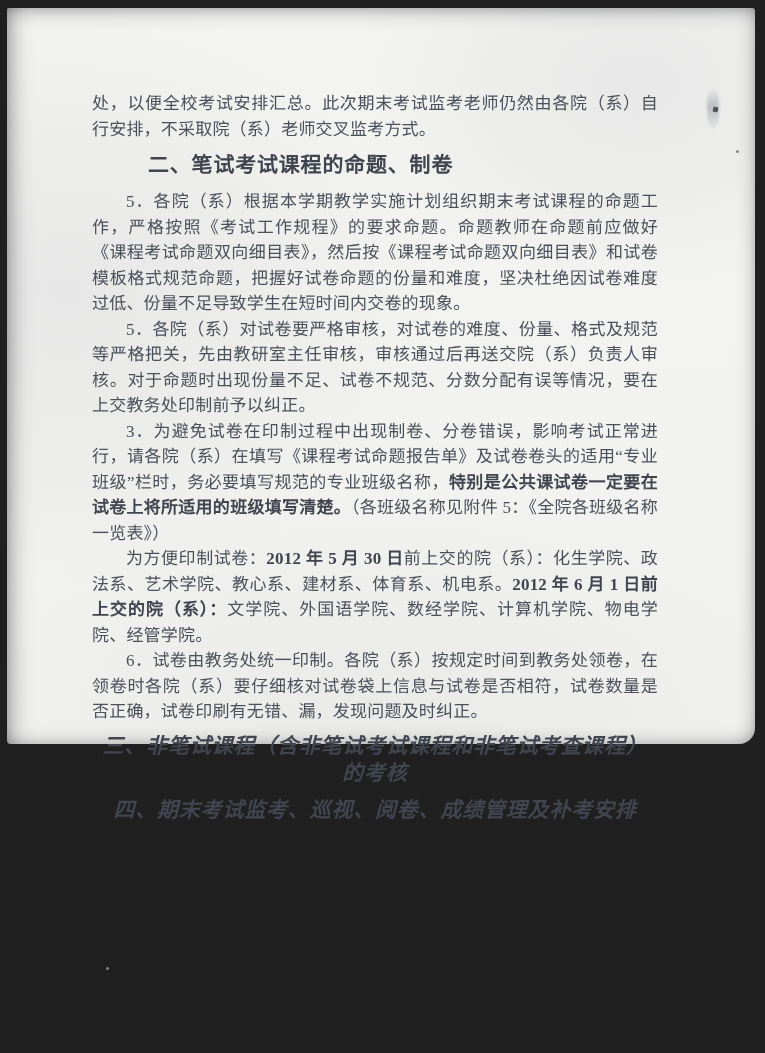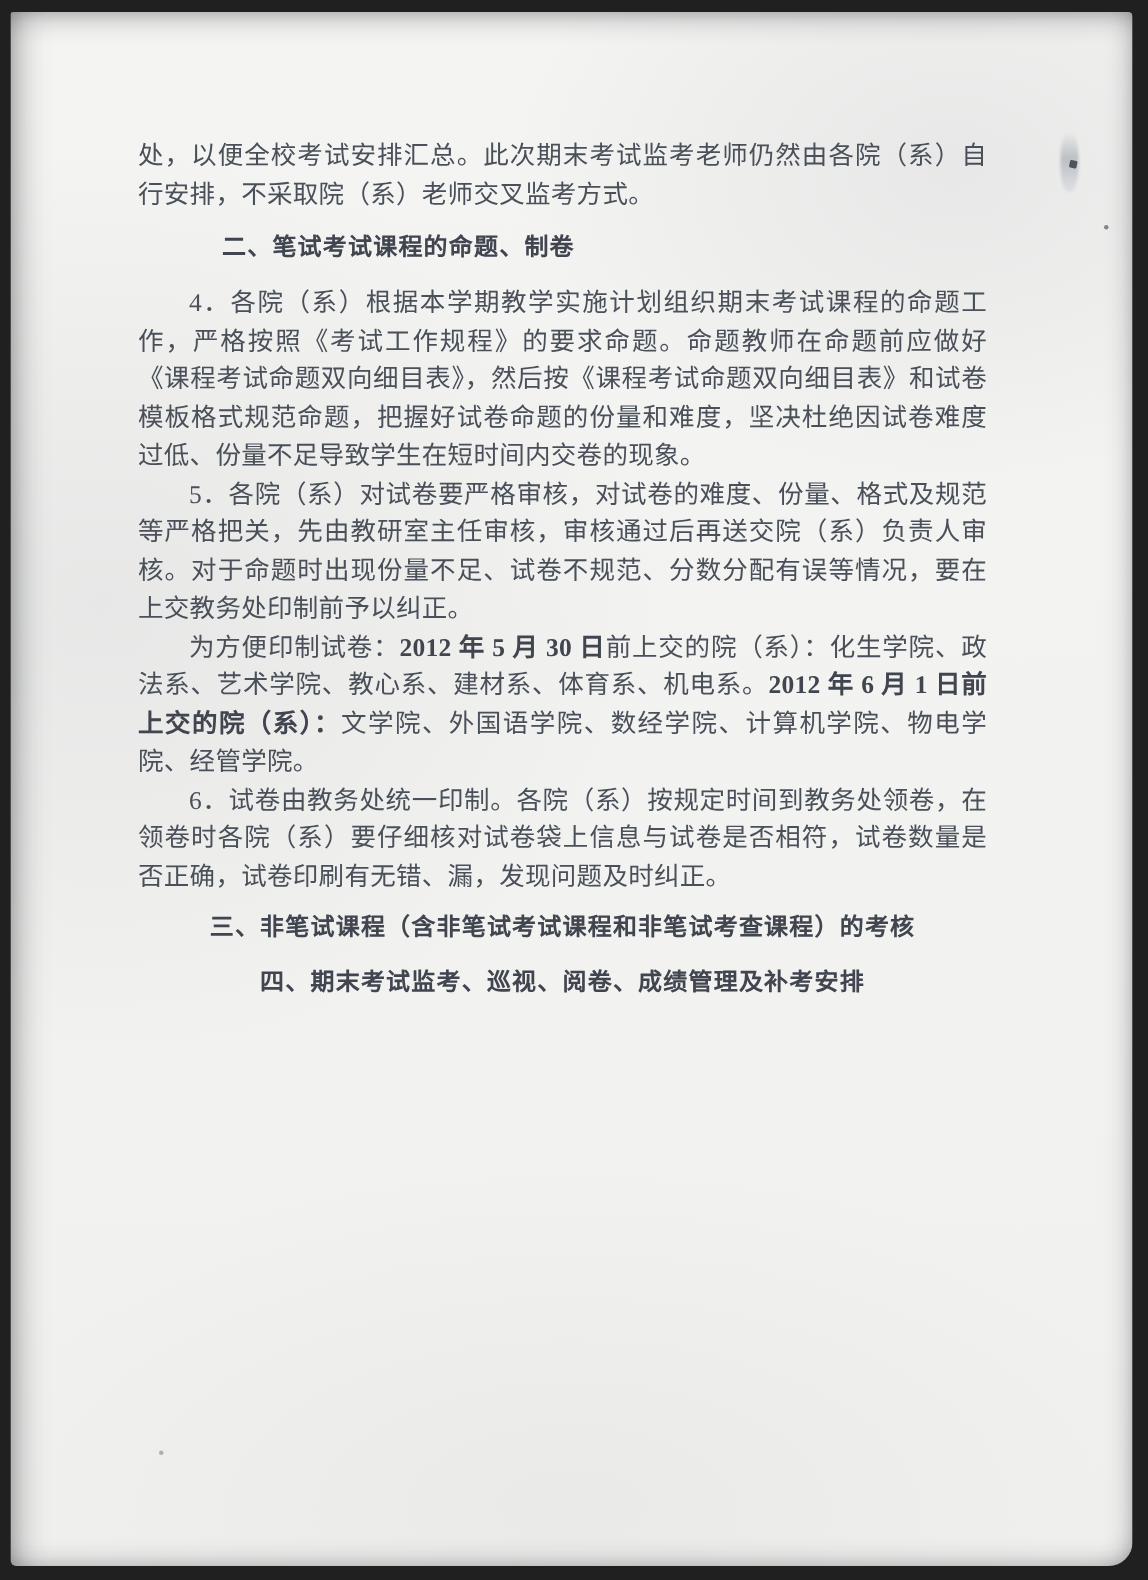--- a/index.html
+++ b/index.html
@@ -10,21 +10,21 @@
   }
   *{margin:0;padding:0;box-sizing:border-box;}
   html,body{width:765px;height:1053px;overflow:hidden;}
   body{
     background:var(--bg);
     font-family:"Liberation Serif","DejaVu Serif",serif;
   }
   .scan-stage{position:relative;width:765px;height:1053px;}
   
   .paper{
-    position:absolute;left:7px;top:8px;width:748px;height:1036px;
+    position:absolute;left:7px;top:8px;width:748px;height:736px;
     background:
       radial-gradient(ellipse 420px 300px at 84% 10%, rgba(120,126,138,0.10), transparent 70%),
       radial-gradient(ellipse 520px 420px at 8% 38%, rgba(110,116,128,0.09), transparent 72%),
       radial-gradient(ellipse 600px 300px at 50% 96%, rgba(115,120,130,0.06), transparent 75%),
       linear-gradient(180deg,#f4f4f2 0%,#f2f2f0 55%,#f1f1ef 100%);
     border-radius:2px 3px 16px 4px;
     box-shadow:
       inset 18px 0 22px -16px rgba(38,40,46,0.50),
       inset -14px 0 18px -14px rgba(38,40,46,0.35),
       inset 0 16px 20px -16px rgba(38,40,46,0.45),
@@ -34,25 +34,25 @@
     position:absolute;left:85px;top:83px;width:566px;
     font-size:17px;line-height:25.5px;
     color:var(--body-text);
     text-align:justify;
     letter-spacing:0.2px;
   }
   .block{text-indent:2em;}
   .block.noindent{text-indent:0;}
   .block.heading{
     font-weight:700;color:var(--heading-text);
-    font-size:16px;line-height:27px;
+    font-size:21px;line-height:27px;
     text-align:left;letter-spacing:0.8px;
   }
   .block.heading.indented{text-indent:56px;margin:10px 0;}
-  .block.heading.centered{text-align:center;text-indent:0;}
+  .block.heading.centered{text-align:center;text-indent:0;font-style:italic;}
   .block.heading.h3{margin:8px 0 10px;}
   .block.heading.h4{margin:10px 0 12px;}
   .b{font-weight:700;color:#40454f;}
   
   .smudge{
     position:absolute;left:700px;top:80px;width:12px;height:40px;
     background:linear-gradient(180deg,rgba(130,138,150,0) 0%,rgba(130,138,150,0.45) 45%,rgba(130,138,150,0.10) 100%);
     border-radius:45%;filter:blur(1px);
   }
   .ink-dot{
@@ -63,22 +63,23 @@
   .speck-b{position:absolute;left:99px;top:959px;width:3px;height:3px;background:#9aa0a6;border-radius:50%;opacity:0.8;}
 </style>
 </head>
 <body>
 
 <div class="scan-stage">
   <div class="paper">
     <div class="content" id="doc-content">
         <p class="block body noindent"><span>处，以便全校考试安排汇总。此次期末考试监考老师仍然由各院（系）自行安排，不采取院（系）老师交叉监考方式。</span></p>
         <p class="block heading indented"><span class="b">二、笔试考试课程的命题、制卷</span></p>
-        <p class="block body"><span>4．各院（系）根据本学期教学实施计划组织期末考试课程的命题工作，严格按照《考试工作规程》的要求命题。命题教师在命题前应做好《课程考试命题双向细目表》，然后按《课程考试命题双向细目表》和试卷模板格式规范命题，把握好试卷命题的份量和难度，坚决杜绝因试卷难度过低、份量不足导致学生在短时间内交卷的现象。</span></p>
+        <p class="block body"><span>5．各院（系）根据本学期教学实施计划组织期末考试课程的命题工作，严格按照《考试工作规程》的要求命题。命题教师在命题前应做好《课程考试命题双向细目表》，然后按《课程考试命题双向细目表》和试卷模板格式规范命题，把握好试卷命题的份量和难度，坚决杜绝因试卷难度过低、份量不足导致学生在短时间内交卷的现象。</span></p>
         <p class="block body"><span>5．各院（系）对试卷要严格审核，对试卷的难度、份量、格式及规范等严格把关，先由教研室主任审核，审核通过后再送交院（系）负责人审核。对于命题时出现份量不足、试卷不规范、分数分配有误等情况，要在上交教务处印制前予以纠正。</span></p>
+        <p class="block body"><span>3．为避免试卷在印制过程中出现制卷、分卷错误，影响考试正常进行，请各院（系）在填写《课程考试命题报告单》及试卷卷头的适用“专业班级”栏时，务必要填写规范的专业班级名称，</span><span class="b">特别是公共课试卷一定要在试卷上将所适用的班级填写清楚。</span><span>（各班级名称见附件 5：《全院各班级名称一览表》）</span></p>
         <p class="block body"><span>为方便印制试卷：</span><span class="b">2012 年 5 月 30 日</span><span>前上交的院（系）：化生学院、政法系、艺术学院、教心系、建材系、体育系、机电系。</span><span class="b">2012 年 6 月 1 日前上交的院（系）：</span><span>文学院、外国语学院、数经学院、计算机学院、物电学院、经管学院。</span></p>
         <p class="block body"><span>6．试卷由教务处统一印制。各院（系）按规定时间到教务处领卷，在领卷时各院（系）要仔细核对试卷袋上信息与试卷是否相符，试卷数量是否正确，试卷印刷有无错、漏，发现问题及时纠正。</span></p>
         <p class="block heading centered h3"><span class="b">三、非笔试课程（含非笔试考试课程和非笔试考查课程）的考核</span></p>
         <p class="block heading centered h4"><span class="b">四、期末考试监考、巡视、阅卷、成绩管理及补考安排</span></p>
       </div>
     <div class="smudge"></div>
     <div class="ink-dot"></div>
     <div class="speck-a"></div>
     <div class="speck-b"></div>
   </div>

